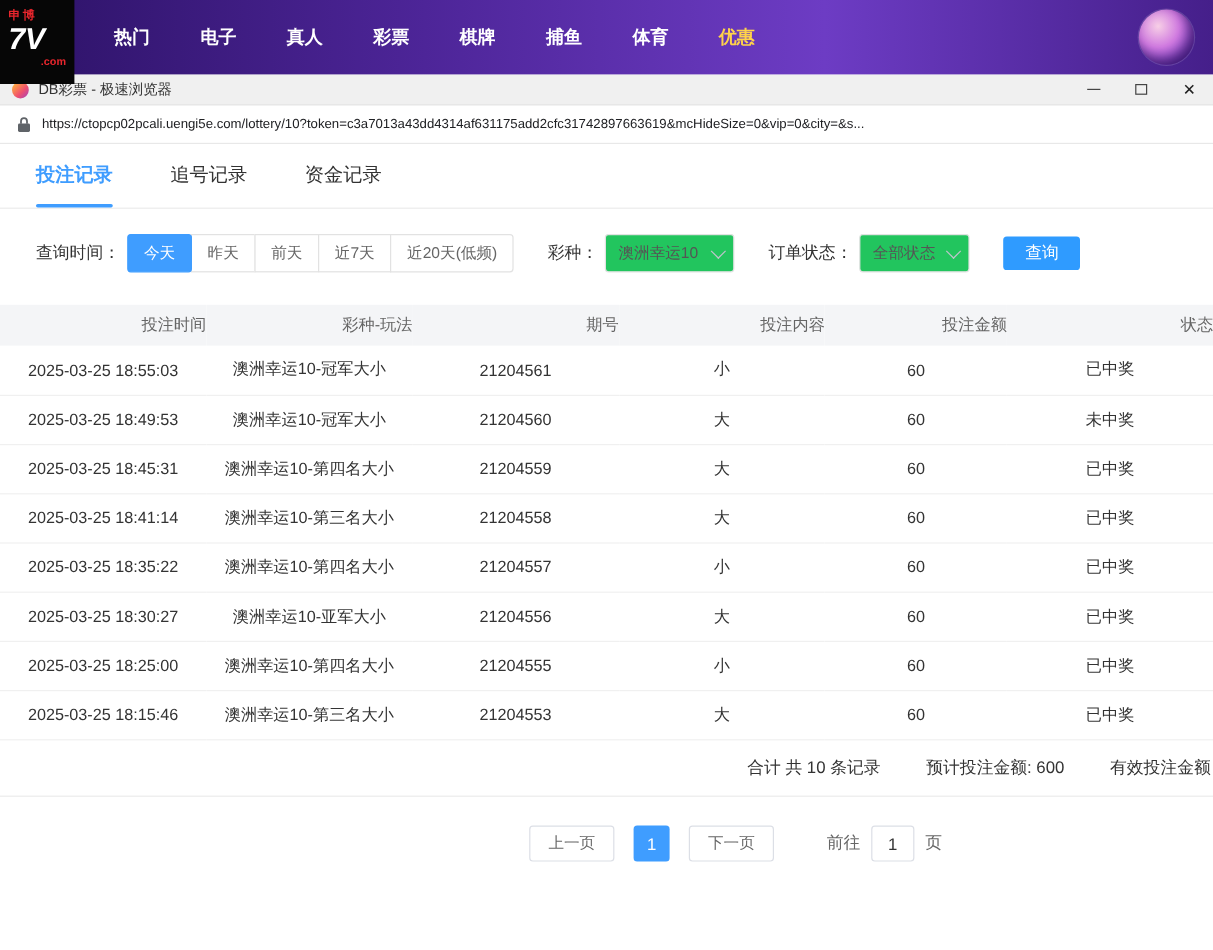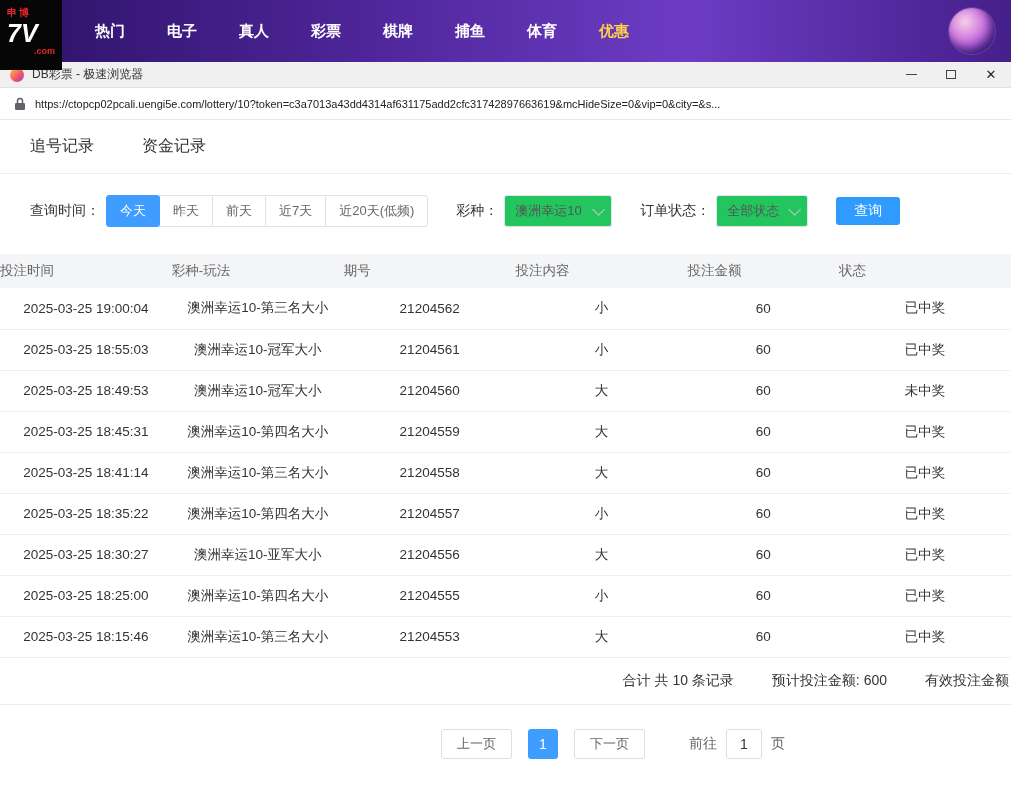--- a/index.html
+++ b/index.html
@@ -63,21 +63,21 @@
   .select-lottery { width:108px; }
   .select-status { width:92px; }
   .chevron-down { width:9px; height:9px; border-right:1.5px solid #c0c4cc; border-bottom:1.5px solid #c0c4cc;
     transform:rotate(45deg) translateY(-3px); display:inline-block; margin-left:8px; }
   .query-btn { height:28px; width:64px; background:#2f9bff; color:#fff; border:none;
     border-radius:3px; font-size:14px; cursor:pointer; }
 
   
   .records-table { width:100%; border-collapse:collapse; margin-top:12px; table-layout:fixed; }
   .records-table th { height:34px; background:#f4f5f7; font-size:13.5px; color:#666;
-    font-weight:normal; text-align:left; }
+    font-weight:normal; text-align:right; }
   .records-table td { height:41px; font-size:13.5px; color:#333; text-align:center;
     border-bottom:1px solid #f0f0f0; white-space:nowrap; overflow:hidden; }
   .records-table tr.highlighted td { background:#eef3fa; }
   .status-won { color:#e03e3e; }
   .status-lost { color:#333; }
 
   
   .summary { display:flex; justify-content:flex-end; align-items:flex-end; gap:38px;
     padding:14px 2px 14px 0; border-bottom:1px solid #ececec; font-size:14px; color:#333;
     white-space:nowrap; }
@@ -135,20 +135,21 @@
   <span class="lock-icon">
     <svg width="12" height="14" viewBox="0 0 12 14">
         <rect x="1" y="6" width="10" height="7" rx="1.2" fill="#5f6368"></rect>
         <path d="M3.5 6.2V4a2.5 2.5 0 0 1 5 0v2.2" fill="none" stroke="#5f6368" stroke-width="1.5"></path>
       </svg>
   </span>
   <span class="url-text">https://ctopcp02pcali.uengi5e.com/lottery/10?token=c3a7013a43dd4314af631175add2cfc31742897663619&amp;mcHideSize=0&amp;vip=0&amp;city=&amp;s...</span>
 </div>
 
 <div class="tabs">
+    <div class="tab active">投注记录</div>
     <div class="tab">追号记录</div>
     <div class="tab">资金记录</div>
   </div>
 
 <div class="filters">
   <span class="filter-label">查询时间：</span>
   <div class="time-group">
       <button class="time-btn active">今天</button>
       <button class="time-btn">昨天</button>
       <button class="time-btn">前天</button>
@@ -185,28 +186,20 @@
         <th>投注时间</th>
         <th>彩种-玩法</th>
         <th>期号</th>
         <th>投注内容</th>
         <th>投注金额</th>
         <th>状态</th>
       </tr>
   </thead>
   <tbody>
       <tr>
-        <td>2025-03-25 19:00:04</td>
-        <td>澳洲幸运10-第三名大小</td>
-        <td>21204562</td>
-        <td>小</td>
-        <td>60</td>
-        <td class="status-won">已中奖</td>
-      </tr>
-      <tr>
         <td>2025-03-25 18:55:03</td>
         <td>澳洲幸运10-冠军大小</td>
         <td>21204561</td>
         <td>小</td>
         <td>60</td>
         <td class="status-won">已中奖</td>
       </tr>
       <tr>
         <td>2025-03-25 18:49:53</td>
         <td>澳洲幸运10-冠军大小</td>

